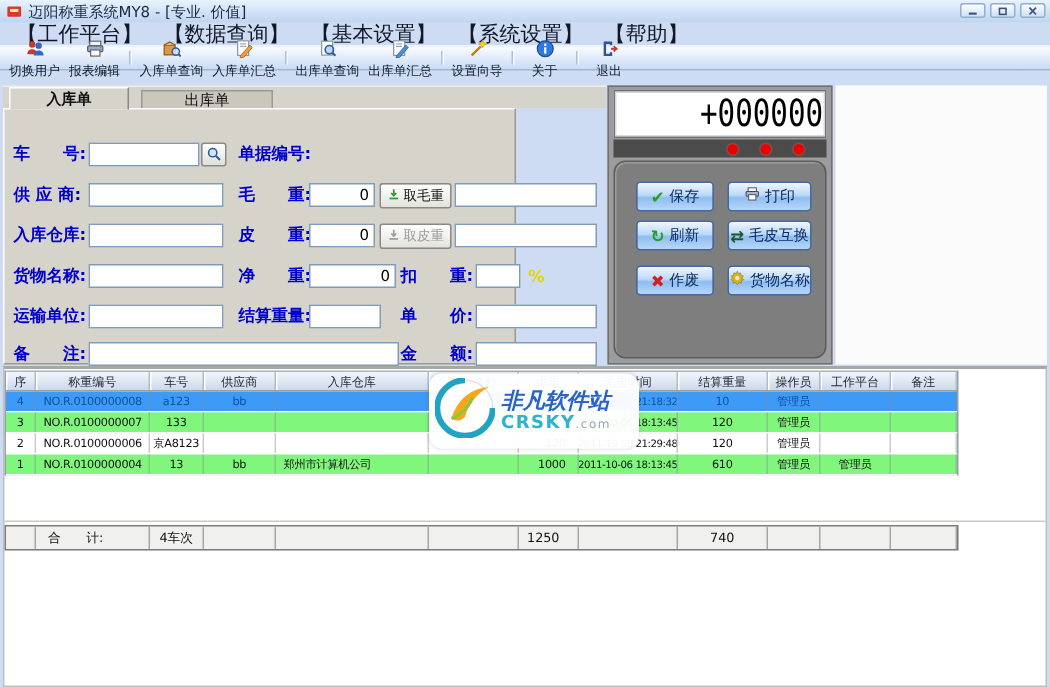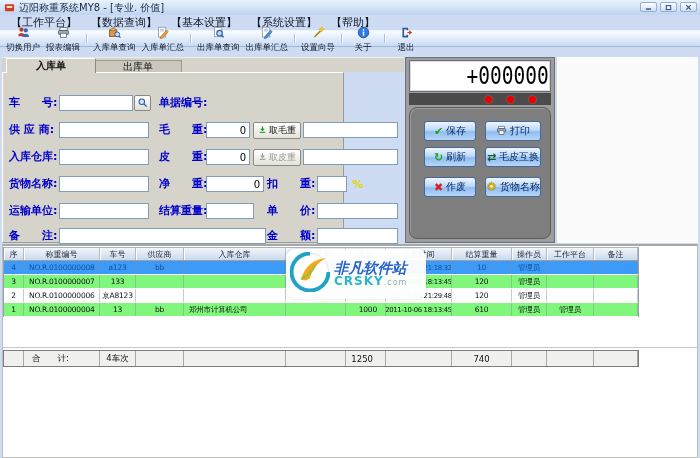--- a/index.html
+++ b/index.html
@@ -13,35 +13,35 @@
   .titlebar{position:absolute;left:0;top:0;width:700px;height:15px;
     background:linear-gradient(#e9f2fd,#bed5f0);display:flex;align-items:center;padding:0 4px;}
   .titlebar .title{font-size:10px;color:#1a2b45;margin-left:4px;white-space:nowrap;}
   .winbtns{position:absolute;right:3px;top:2px;display:flex;gap:3px;}
   .winbtn{width:17px;height:10px;background:linear-gradient(#fcfeff,#cfe0f5);
     border:1px solid #93aed0;border-radius:2px;display:flex;align-items:center;justify-content:center;padding:0;cursor:pointer;}
   .winbtn svg{width:9px;height:7px;}
   
   .menubar{position:absolute;left:0;top:15px;width:700px;height:15px;background:#cddcf3;
     display:flex;align-items:center;gap:4px;padding-left:6px;}
-  .menu-item{font-size:11px;color:#101828;padding:0 5px;cursor:default;}
+  .menu-item{font-size:14px;color:#101828;padding:0 5px;cursor:default;}
   
   .toolbar{position:absolute;left:0;top:30px;width:700px;height:17px;
     background:linear-gradient(#fbfdff,#dfeafa 55%,#c9dcf4);
     border-top:1px solid #eef5fd;border-bottom:1px solid #9fb6d4;
     display:flex;align-items:stretch;padding:1px 0 1px 3px;}
   .tbtn{display:flex;flex-direction:column;align-items:center;justify-content:center;
     border:none;background:transparent;padding:0 3px;min-width:36px;cursor:pointer;}
   .tbtn svg{width:13px;height:13px;}
   .tbtn .tlabel{font-size:8.5px;color:#101828;white-space:nowrap;line-height:10px;}
   .tsep{width:1px;background:#aec2dc;margin:2px 3px;box-shadow:1px 0 0 rgba(255,255,255,.8);}
   
   .tabstrip{position:absolute;left:2px;top:57px;width:402px;height:15px;background:#d6d3ca;border-top:1px solid #efefe9;}
   .tab{position:absolute;display:flex;align-items:center;justify-content:center;font-size:10px;color:#111;cursor:pointer;}
-  .tab-active{left:4px;top:0;width:90px;height:15px;background:#d6d3ca;
+  .tab-active{left:4px;top:0;width:80px;height:15px;background:#d6d3ca;
     border:1px solid #8a8a82;border-bottom:none;border-top-color:#fff;border-left-color:#fff;font-weight:bold;z-index:2;}
   .tab-inactive{left:92px;top:2px;width:88px;height:13px;background:#cac7bd;
     border:1px solid #9a9a92;border-bottom:none;}
   
   .main{position:absolute;left:2px;top:72px;width:342px;height:171px;background:#d6d3ca;
     border:1px solid #9a9a92;border-top-color:#fff;border-left-color:#fff;}
   .right-white{position:absolute;left:556px;top:57px;width:142px;height:186px;background:#fbfbfb;border-left:1px solid #d8d8d2;}
   .flabel{position:absolute;font-size:11px;font-weight:bold;color:#0000cc;white-space:pre;line-height:12px;}
   .fin{position:absolute;height:16px;border:1px solid #7f9db9;background:#fff;font-size:10px;
     padding:0 3px;font-family:inherit;color:#000;}

